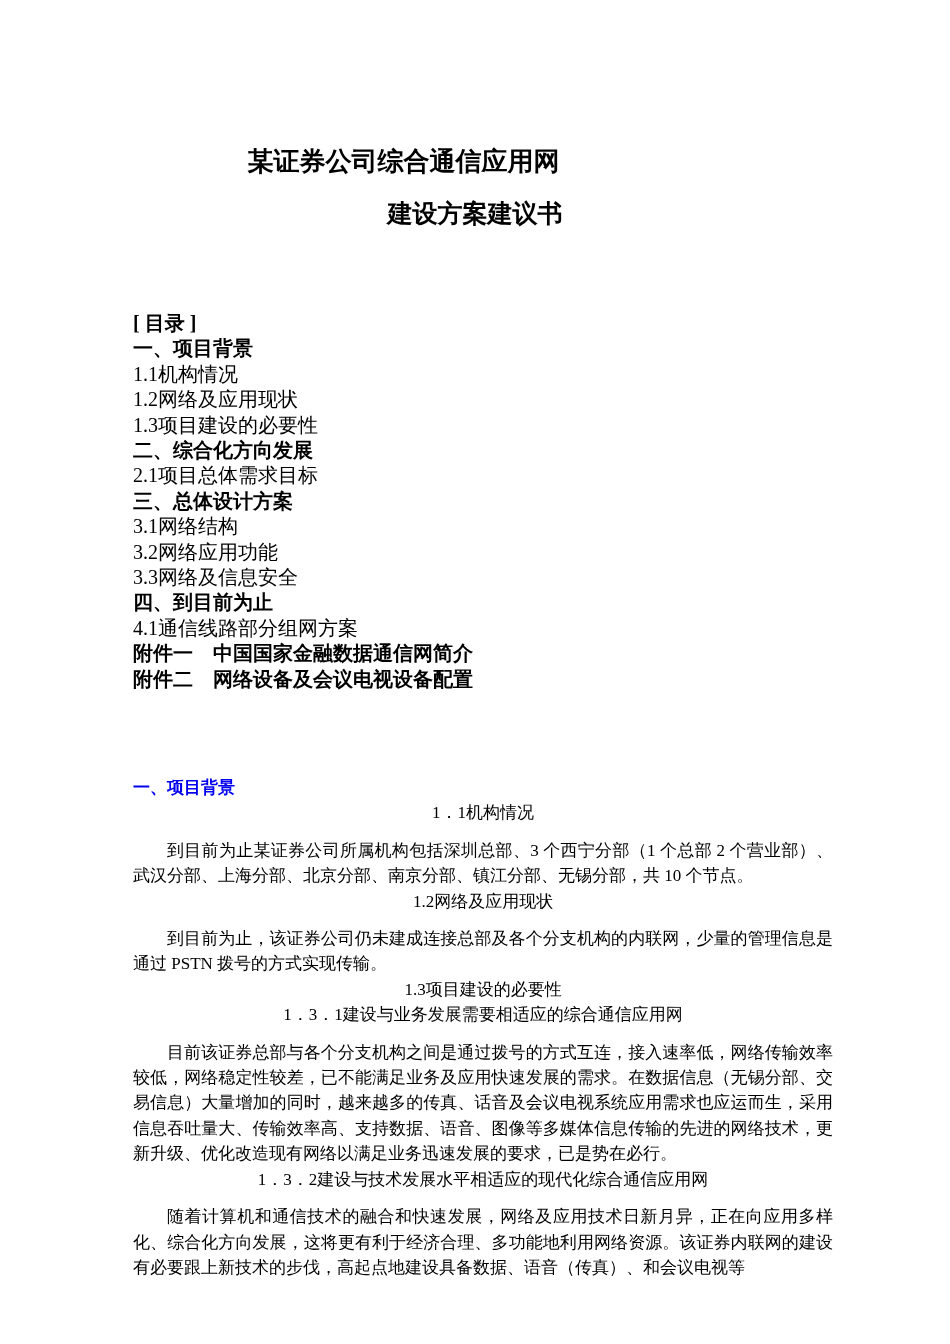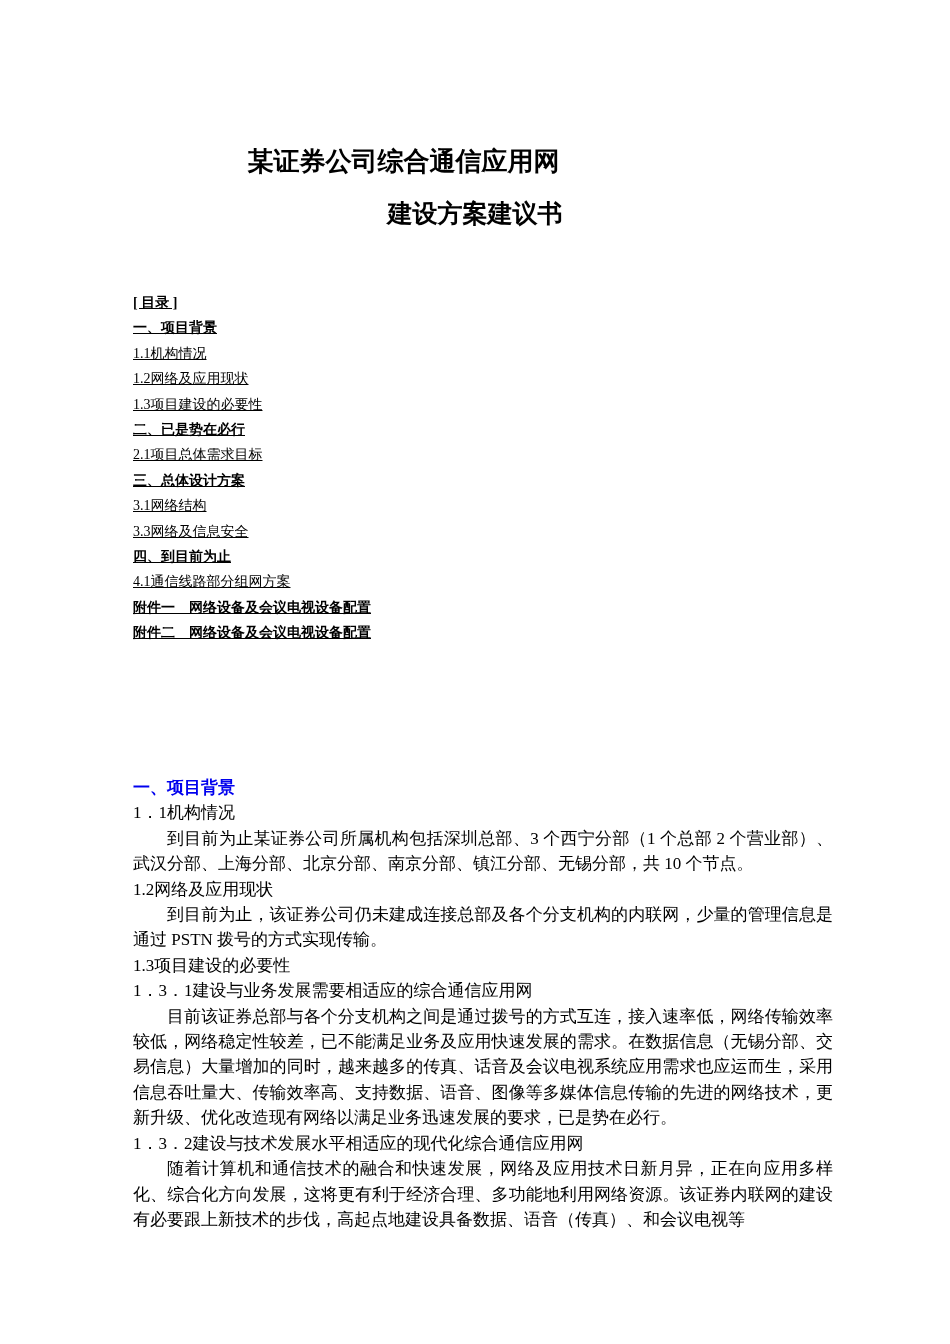--- a/index.html
+++ b/index.html
@@ -34,69 +34,70 @@
     width: 950px;
     text-align: center;
     font-family: "Liberation Sans", "DejaVu Sans", sans-serif;
     font-weight: bold;
     font-size: 25px;
     line-height: 34px;
   }
   .toc {
     position: absolute;
     left: 133px;
-    top: 290px;
+    top: 311px;
     width: 700px;
-    font-size: 14px;
+    font-size: 20px;
     line-height: 25.4px;
-    text-decoration: underline;
   }
   .toc-line { white-space: nowrap; }
   .bold { font-weight: bold; }
   .doc-body {
     position: absolute;
     left: 133px;
     top: 775px;
     width: 700px;
     font-size: 17px;
     line-height: 25.4px;
   }
   .heading-blue {
     color: #0000EE;
     font-weight: bold;
   }
-  .sub-heading { text-align: left; }
+  .sub-heading { text-align: center; }
   .para {
     text-indent: 2em;
     text-align: justify;
     text-justify: inter-character;
+    margin-top: 12px;
   }
 </style>
 </head>
 <body>
 
 <div class="page">
 
   <div class="doc-title">某证券公司综合通信应用网</div>
   <div class="doc-subtitle">建设方案建议书</div>
 
   <div class="toc">
     <div class="toc-line bold">[ 目录 ]</div>
     <div class="toc-line bold">一、项目背景</div>
     <div class="toc-line">1.1机构情况</div>
     <div class="toc-line">1.2网络及应用现状</div>
     <div class="toc-line">1.3项目建设的必要性</div>
-    <div class="toc-line bold">二、已是势在必行</div>
+    <div class="toc-line bold">二、综合化方向发展</div>
     <div class="toc-line">2.1项目总体需求目标</div>
     <div class="toc-line bold">三、总体设计方案</div>
     <div class="toc-line">3.1网络结构</div>
+    <div class="toc-line">3.2网络应用功能</div>
     <div class="toc-line">3.3网络及信息安全</div>
     <div class="toc-line bold">四、到目前为止</div>
     <div class="toc-line">4.1通信线路部分组网方案</div>
-    <div class="toc-line bold">附件一　网络设备及会议电视设备配置</div>
+    <div class="toc-line bold">附件一　中国国家金融数据通信网简介</div>
     <div class="toc-line bold">附件二　网络设备及会议电视设备配置</div>
   </div>
 
   <div class="doc-body">
     <div class="heading-blue">一、项目背景</div>
     <div class="sub-heading">1．1机构情况</div>
     <div class="para">到目前为止某证券公司所属机构包括深圳总部、3 个西宁分部（1 个总部 2 个营业部）、武汉分部、上海分部、北京分部、南京分部、镇江分部、无锡分部，共 10 个节点。</div>
     <div class="sub-heading">1.2网络及应用现状</div>
     <div class="para">到目前为止，该证券公司仍未建成连接总部及各个分支机构的内联网，少量的管理信息是通过 PSTN 拨号的方式实现传输。</div>
     <div class="sub-heading">1.3项目建设的必要性</div>

